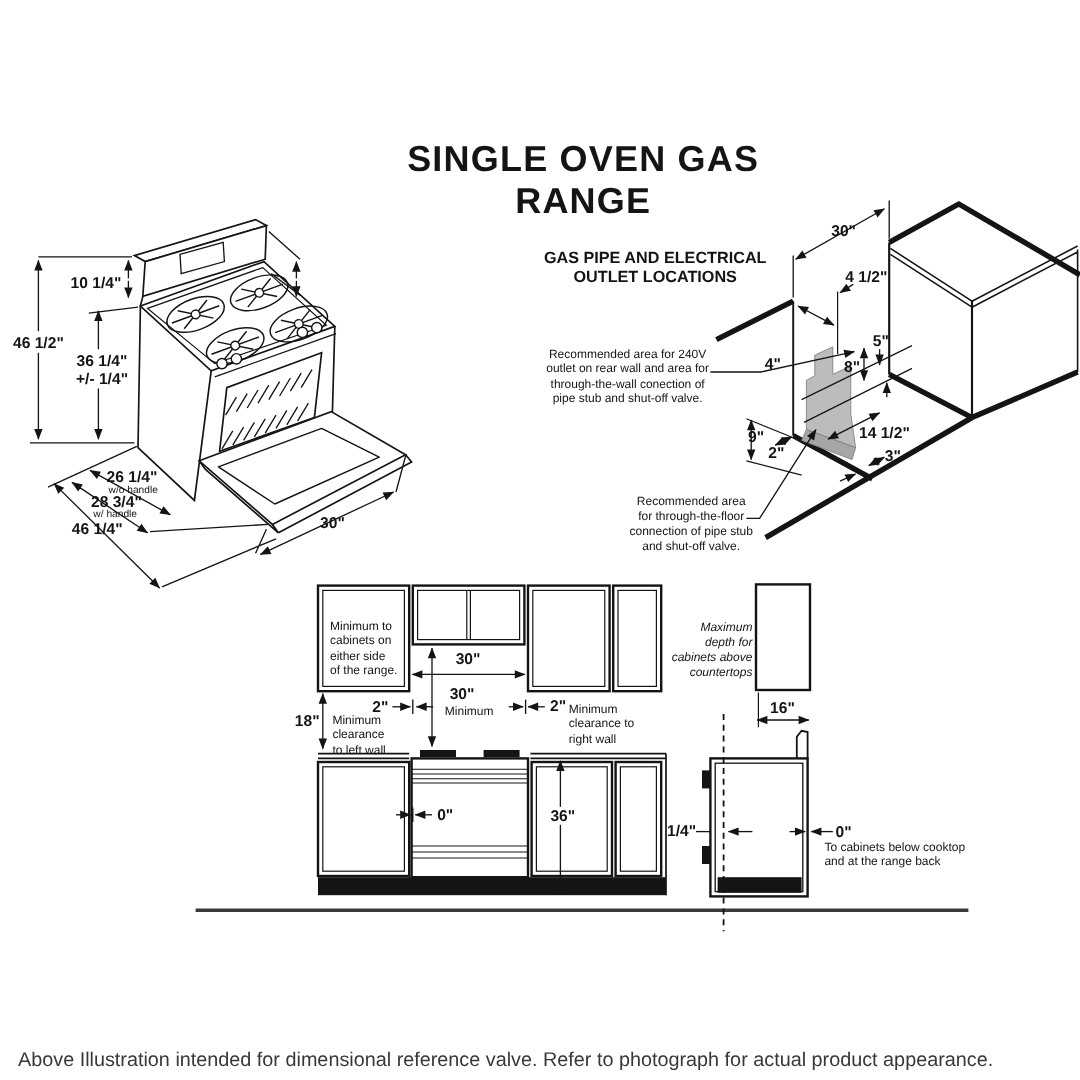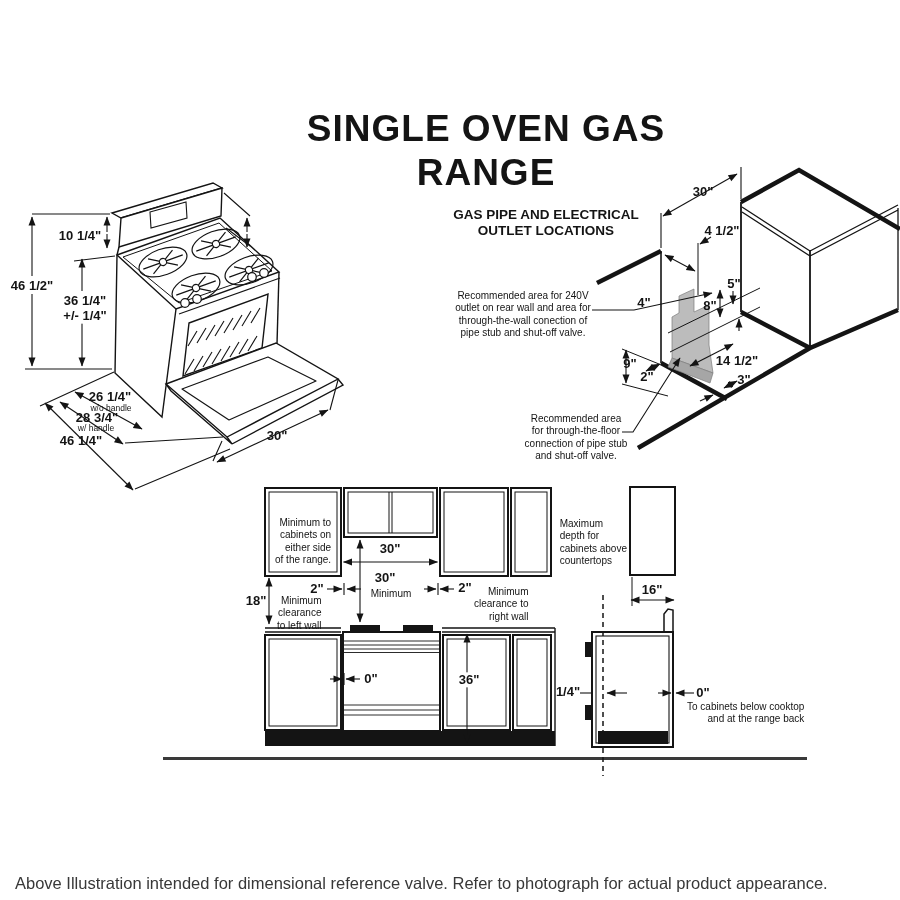--- a/index.html
+++ b/index.html
@@ -3,24 +3,24 @@
 <meta charset="utf-8">
 <style>
   html,body{margin:0;padding:0;background:#fff;}
   body{width:900px;height:900px;position:relative;font-family:"Liberation Sans",sans-serif;color:#141414;}
   .stage{position:absolute;left:0;top:0;width:900px;height:900px;}
   svg{position:absolute;left:0;top:0;}
   .lbl{position:absolute;white-space:pre-line;transform:translate(-50%,-50%);text-align:center;line-height:1.18;}
   .b{font-weight:bold;font-size:13px;}
   .s{font-size:10px;line-height:1.24;}
   .s8{font-size:8.5px;text-align:right;}
-  .tl{transform:none;text-align:right;}
-  .rt{transform:none;text-align:left;}
+  .tl{transform:none;text-align:left;}
+  .rt{transform:none;text-align:right;font-style:italic;}
   .bg{background:#fff;padding:0 2px;}
-  .title{font-size:37px;font-weight:bold;letter-spacing:1px;}
+  .title{font-size:30px;font-weight:bold;letter-spacing:1px;}
   .hdg{font-weight:bold;font-size:13.5px;line-height:1.2;}
   .caption{font-size:16.5px;color:#383838;white-space:nowrap;}
 </style>
 </head>
 <body>
 
 <div class="stage">
 
 <svg width="900" height="900" viewBox="0 0 900 900">
   <defs>

